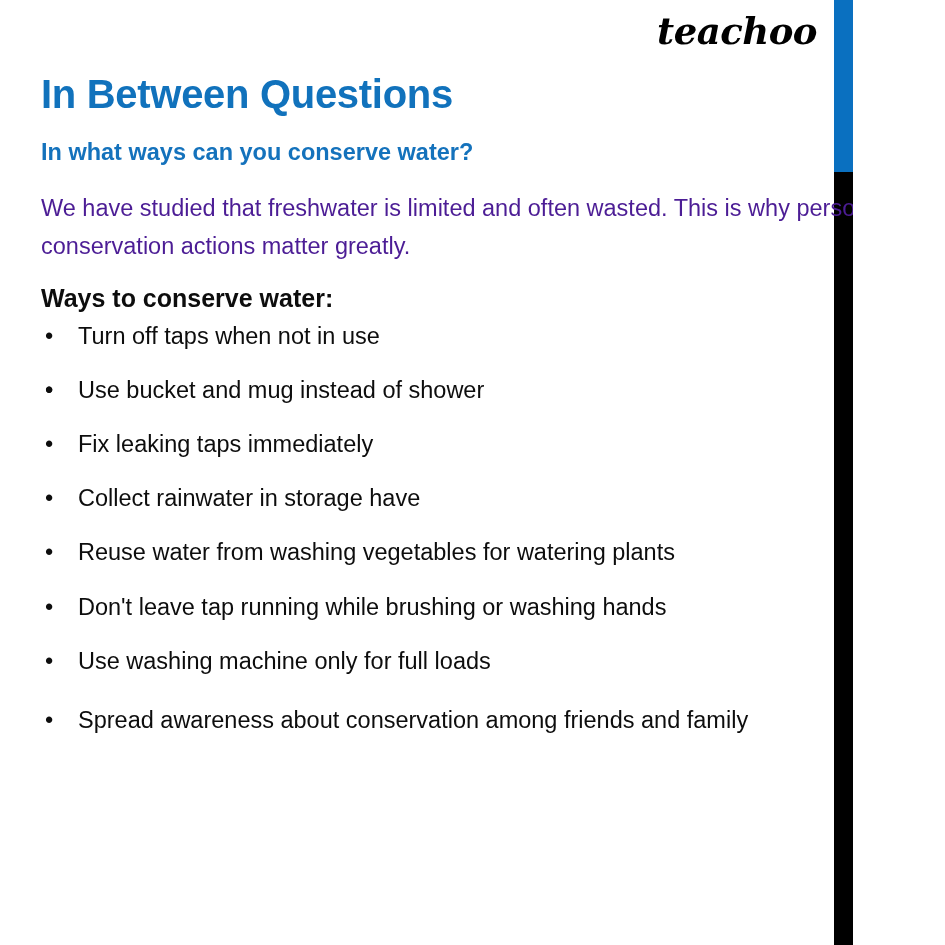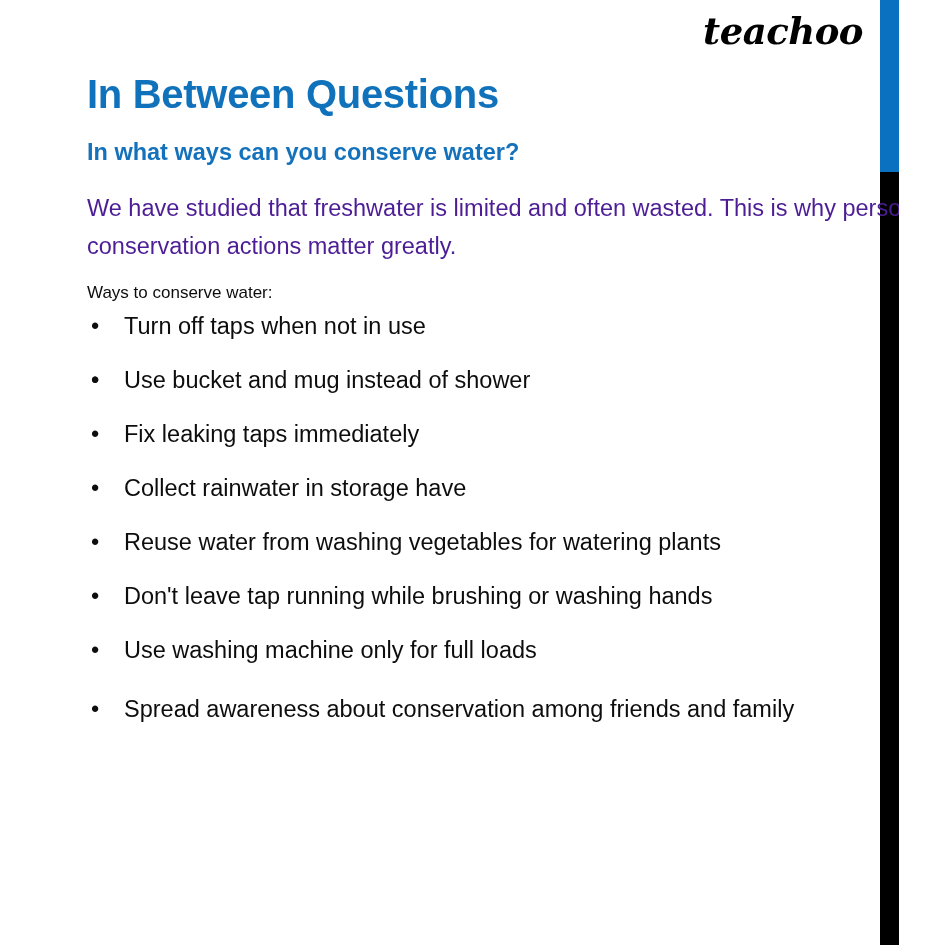--- a/index.html
+++ b/index.html
@@ -9,21 +9,20 @@
   }
   body {
     font-family: "Liberation Sans", sans-serif;
   }
   #slide {
     position: relative;
     width: 853px;
     height: 945px;
     background: #ffffff;
     overflow: hidden;
-    margin-left: 46px;
   }
 
   
   #accent-bar {
     position: absolute;
     top: 0;
     right: 0;
     width: 19px;
     height: 945px;
   }
@@ -89,22 +88,22 @@
     padding-top: 23px;
     font-size: 23.5px;
     color: #4c1d95;
     line-height: 1.62;
     width: 862px;
   }
 
   #ways-heading {
     margin: 0;
     padding-top: 16px;
-    font-size: 17px;
-    font-weight: normal;
+    font-size: 25px;
+    font-weight: bold;
     color: #0d0d0d;
     line-height: 1.3;
   }
 
   #bullet-list {
     list-style: none;
     margin: 0;
     padding: 8px 0 0 0;
   }
   #bullet-list li {

